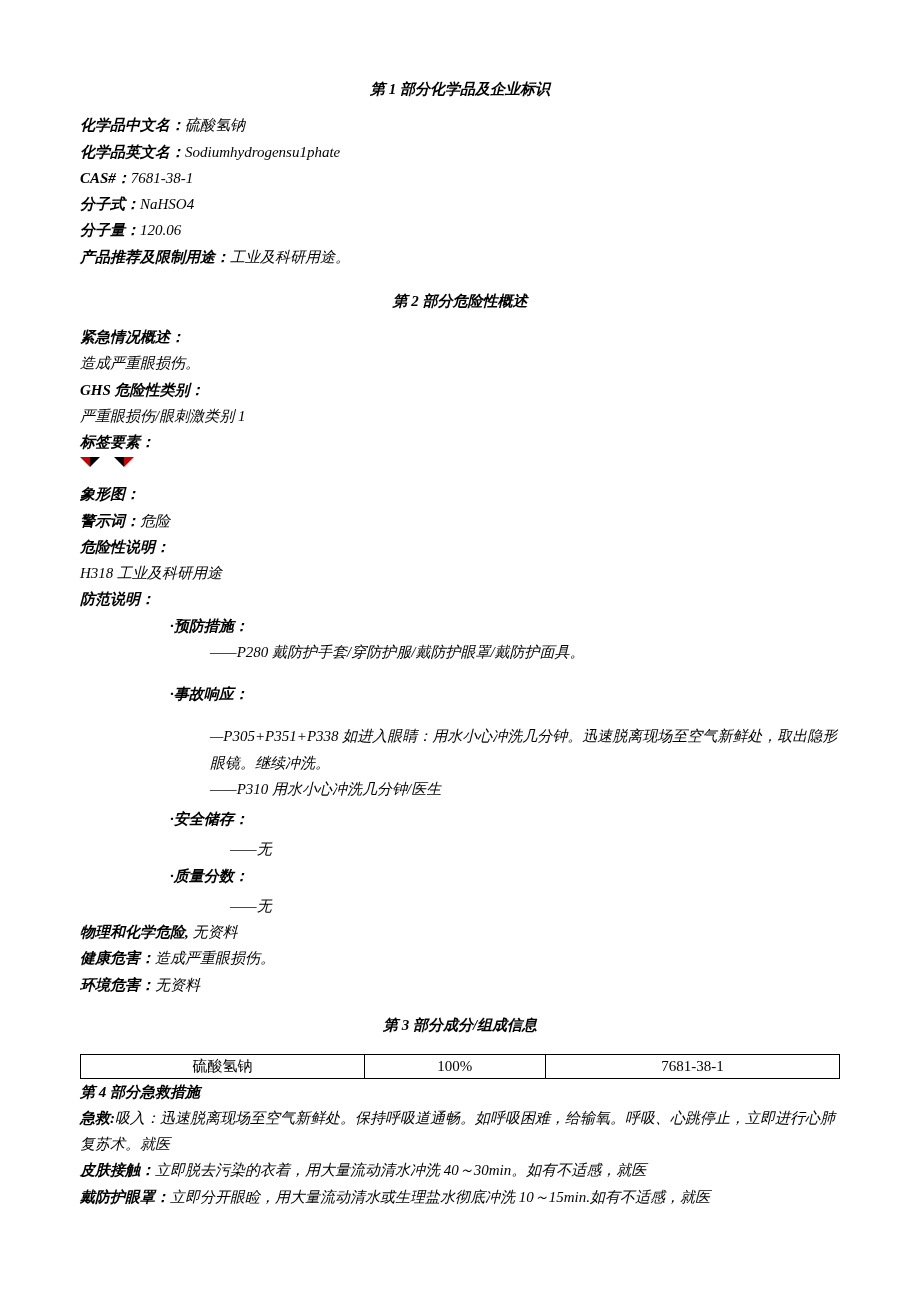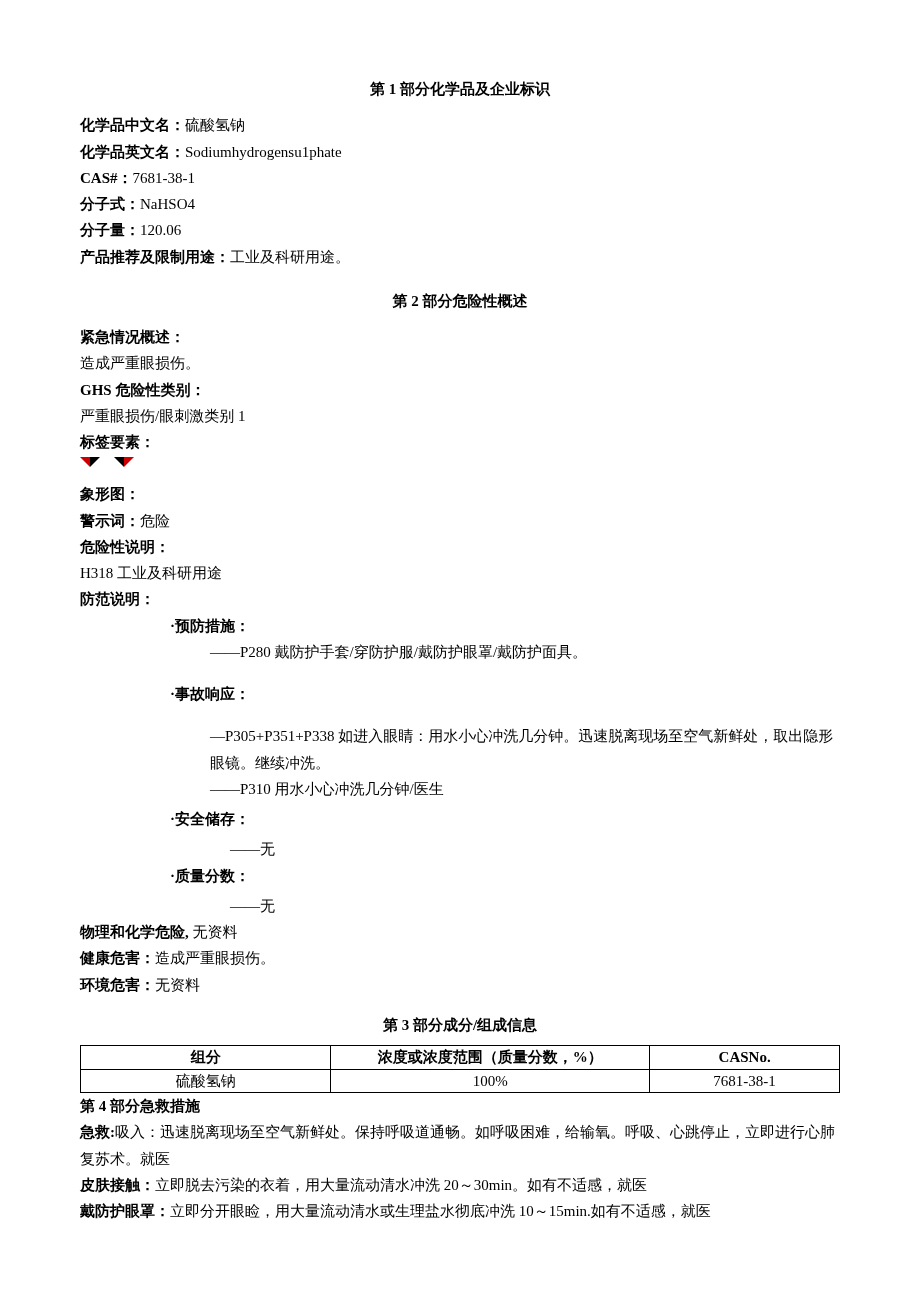--- a/index.html
+++ b/index.html
@@ -11,21 +11,21 @@
     margin: 0;
     padding: 70px 80px 50px 80px;
     width: 920px;
   }
   .section-title {
     text-align: center;
     font-weight: bold;
     margin: 6px 0 10px 0;
   }
   .bold { font-weight: bold; }
-  p { margin: 0; }
+  p { margin: 0; font-style: italic; }
   .pictogram {
     margin: 2px 0 4px 0;
     width: 60px; height: 20px;
     position: relative;
   }
   .pictogram .tri {
     position: absolute;
     width: 0; height: 0;
   }
   .pictogram .l1 {
@@ -140,38 +140,33 @@
 <p>
   <span class="bold">物理和化学危险, </span><span>无资料</span>
 </p>
 <p>
   <span class="bold">健康危害：</span><span>造成严重眼损伤。</span>
 </p>
 <p>
   <span class="bold">环境危害：</span><span>无资料</span>
 </p>
 
-<p class="section-title" style="margin-top:14px; margin-bottom:7px;">第 3 部分成分/组成信息</p>
+<p class="section-title" style="margin-top:14px; margin-bottom:16px;">第 3 部分成分/组成信息</p>
 <table>
   <tbody>
-      <tr>
-    <th class="col-comp bold">组分</th>
-    <th class="col-conc bold">浓度或浓度范围（质量分数，%）</th>
-    <th class="col-cas bold">CASNo.</th>
-  </tr>
   <tr>
     <td>硫酸氢钠</td>
     <td>100%</td>
     <td>7681-38-1</td>
   </tr>
 </tbody>
   </table>
 
 <p class="bold" style="margin-top:0;">第 4 部分急救措施</p>
 <p>
   <span class="bold">急救:</span><span>吸入：</span><span>迅速脱离现场至空气新鲜处。保持呼吸道通畅。如呼吸困难，给输氧。呼吸、心跳停止，立即进行心肺复苏术。就医</span>
 </p>
 <p>
-  <span class="bold">皮肤接触：</span><span>立即脱去污染的衣着，用大量流动清水冲洗 20～30min。如有不适感，就医</span>
+  <span class="bold">皮肤接触：</span><span>立即脱去污染的衣着，用大量流动清水冲洗 40～30min。如有不适感，就医</span>
 </p>
 <p>
   <span class="bold">戴防护眼罩：</span><span>立即分开眼睑，用大量流动清水或生理盐水彻底冲洗 10～15min.如有不适感，就医</span>
 </p>
 
 </body></html>

